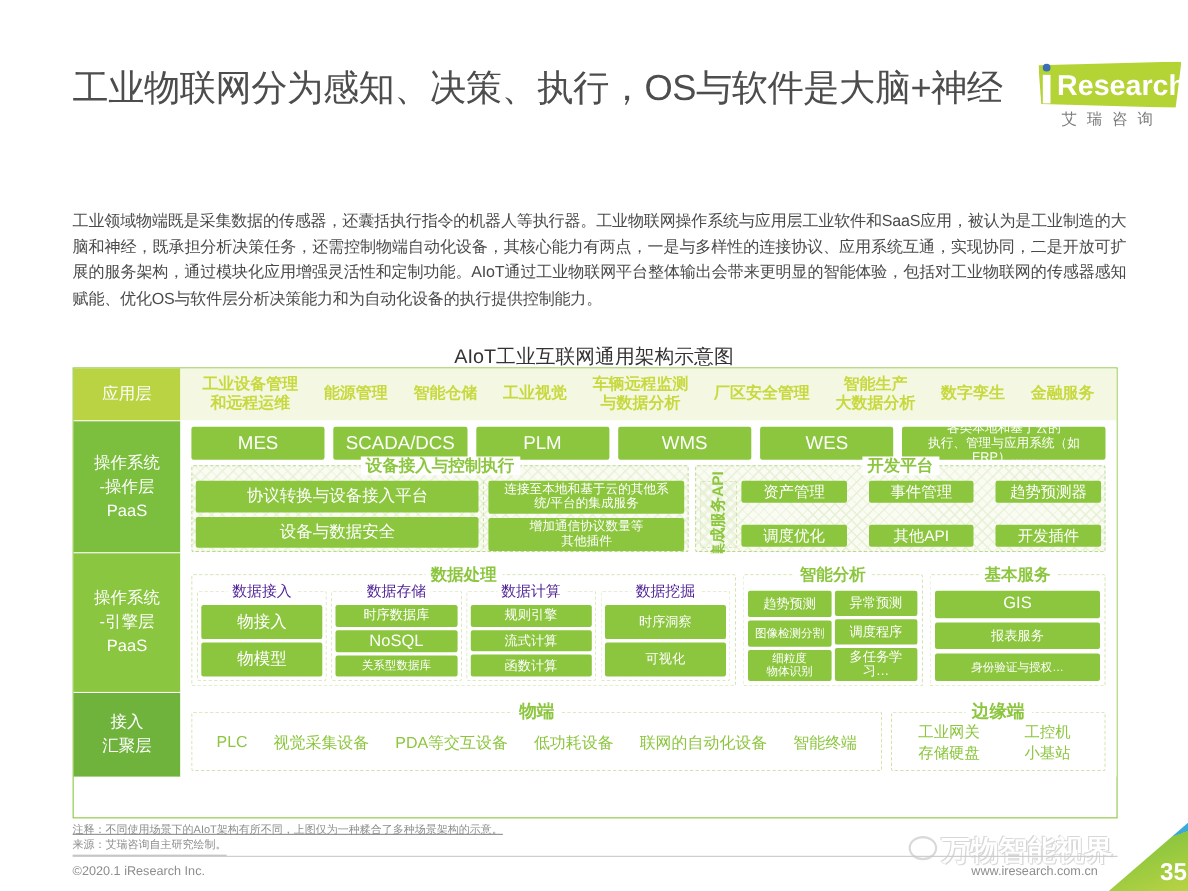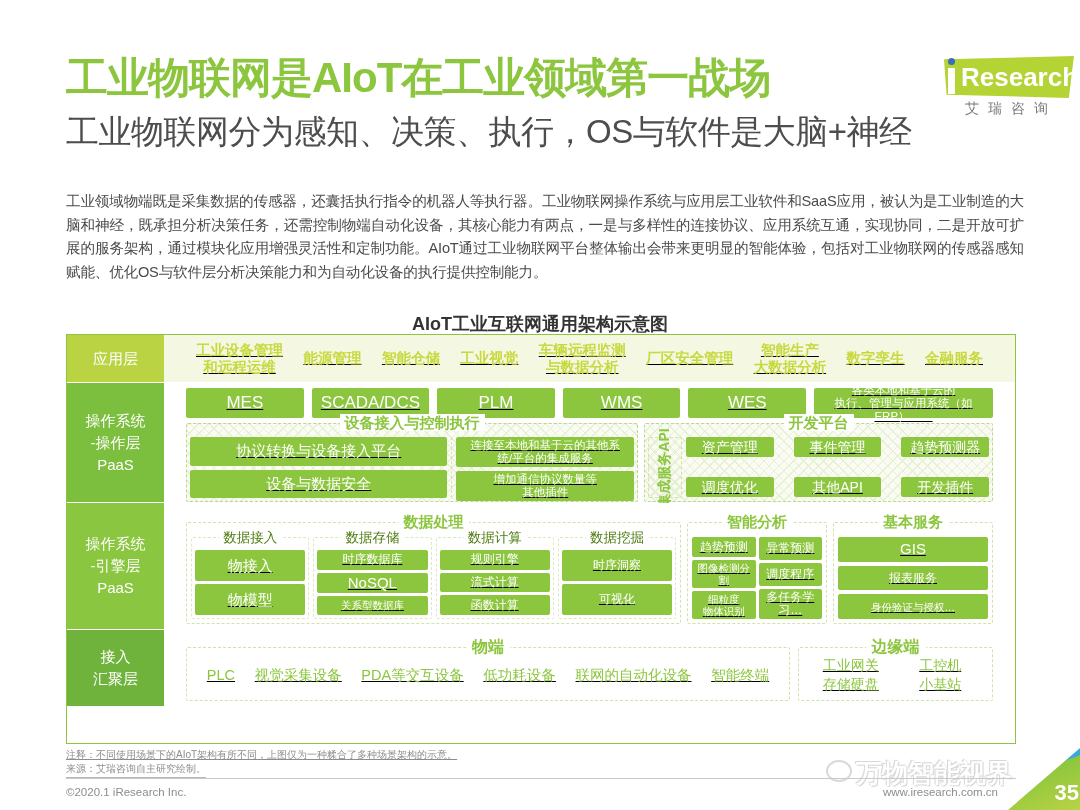--- a/index.html
+++ b/index.html
@@ -52,37 +52,37 @@
   .para {
     position: absolute; left: 66px; top: 190px; width: 958px;
     font-size: 14.6px; color: #4a4a4a; line-height: 23.5px;
     text-align: justify; letter-spacing: -0.2px;
   }
   .para p { margin: 0; }
 
   
   .diagram-title {
     position: absolute; left: 0; top: 312px; width: 1080px;
-    text-align: center; font-size: 18px; font-weight: bold; color: #333333;
+    text-align: center; font-size: 18px; font-weight: normal; color: #333333;
   }
   .diagram {
     position: absolute; left: 66px; top: 334px; width: 950px; height: 410px;
     border: 1.5px solid #8cc63e; background: #ffffff;
     display: flex; flex-direction: column;
   }
   .row { display: flex; width: 100%; border-bottom: 1.5px solid #ffffff; }
   .row:last-child { border-bottom: none; }
 
   .rowlabel {
     width: 97px; flex: 0 0 97px;
     display: flex; flex-direction: column;
     align-items: center; justify-content: center;
     color: #ffffff; font-size: 15px; line-height: 22px; text-align: center;
   }
-  .rowbody { flex: 1; padding: 5px 22px; position: relative; text-decoration: underline; }
+  .rowbody { flex: 1; padding: 5px 10px; position: relative; }
 
   
   .lab-app    { background: #b9d343; }
   .lab-os     { background: #7cbf3f; }
   .lab-engine { background: #8ac63f; }
   .lab-access { background: #6fb33d; }
 
   .bg-app    { background: #f4f8e2; }
   .bg-white  { background: #ffffff; }
 
@@ -167,21 +167,21 @@
     font-size: 15px; font-weight: bold; color: #8cc63e;
   }
   .grp-title span { background: #ffffff; padding: 0 5px; }
   .sub {
     position: relative; border: 1.5px dashed #dbe9c2; border-radius: 2px;
     padding: 12px 3px 3px; display: flex; flex-direction: column; gap: 3px;
     flex: 1;
   }
   .sub-title {
     position: absolute; top: -9px; left: 0; right: 0; text-align: center;
-    font-size: 13.5px; color: #4d7c0f;
+    font-size: 13.5px; color: #4c1d95;
   }
   .sub-title span { background: #ffffff; padding: 0 4px; }
   .sub .chip { flex: 1; }
 
   .grp-dp { flex: 0 0 495px; }
   .grp-ia { flex: 1; }
   .grp-bs { flex: 0 0 160px; flex-direction: column; padding-top: 14px; }
   .grp-bs .chip { flex: 1; }
 
   .ia-cols { display: flex; gap: 3px; width: 100%; }
@@ -249,21 +249,20 @@
     width: 26px; height: 22px; border: 2px solid #d0d0d0;
     border-radius: 50%; opacity: .8;
   }
 </style>
 </head>
 <body>
 
 <div class="page">
 
   <div class="header">
-    <div class="h-title">工业物联网是AIoT在工业领域第一战场</div>
     <div class="h-sub">工业物联网分为感知、决策、执行，OS与软件是大脑+神经</div>
   </div>
 
   <div class="logo">
     <div class="logo-plate"></div>
     <div class="logo-i-dot"></div>
     <div class="logo-i-stem"></div>
     <div class="logo-word">Research</div>
     <div class="logo-cn">艾瑞咨询</div>
   </div>

